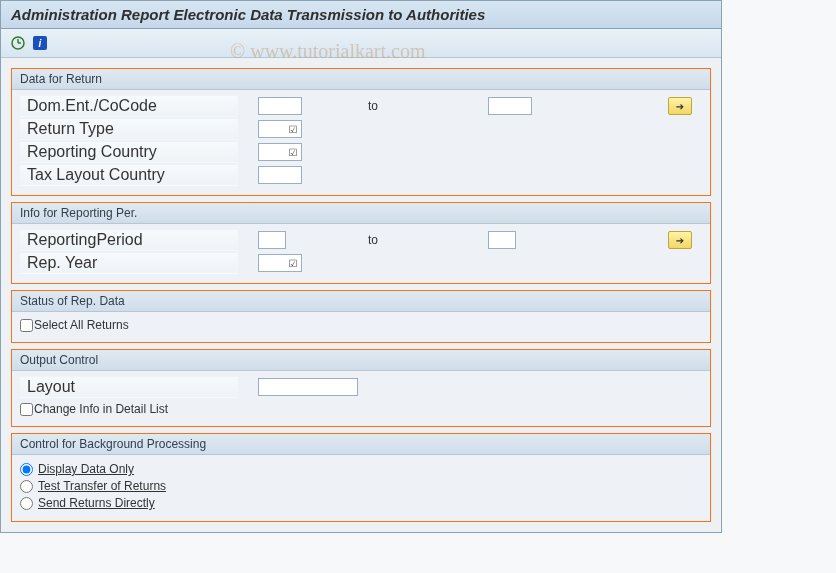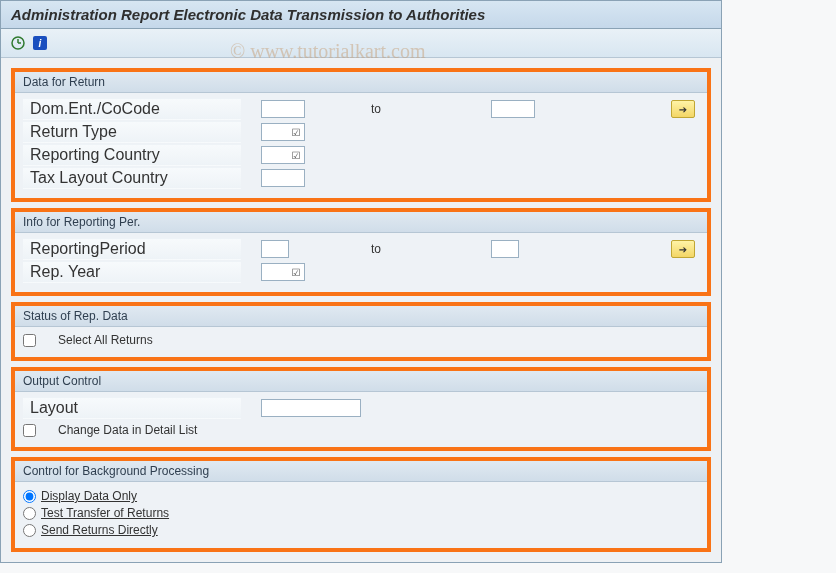--- a/index.html
+++ b/index.html
@@ -65,21 +65,21 @@
     font-size: 20px;
     color: rgba(200,160,120,0.5);
     pointer-events: none;
     font-family: Georgia, serif;
   }
   .content {
     padding: 10px 10px 4px 10px;
     background: #eef1f4;
   }
   .group {
-    border: 4px solid #f97316;
+    border: 1px solid #f97316;
     margin-bottom: 6px;
     background: #eef2f6;
   }
   .group-title {
     background: linear-gradient(#e0e9f1, #d0dde9);
     border-bottom: 1px solid #b6c6d4;
     padding: 3px 8px;
     font-size: 12px;
     color: #2f3f50;
   }
@@ -142,21 +142,21 @@
     display: flex;
     align-items: center;
     justify-content: center;
     font-size: 10px;
     color: #555;
     pointer-events: none;
   }
   .chk {
     display:flex;
     align-items:center;
-    gap:22px;
+    gap:1px;
     margin: 2px 0;
   }
   .chk input[type="checkbox"], .rad input[type="radio"] {
     margin: 0;
   }
   .rad {
     display:flex;
     align-items:center;
     gap:5px;
     margin: 3px 0;
@@ -266,21 +266,21 @@
     <div class="group">
       <div class="group-title">Output Control</div>
       <div class="group-body">
         <div class="row">
           <div class="lbl">Layout</div>
           <div class="spacer-col"></div>
           <input class="sap-input w80" value="" style="">
         </div>
         <label class="chk" style="margin-top:4px">
           <input type="checkbox" style="">
-          <span>Change Data in Detail List</span>
+          <span>Change Info in Detail List</span>
         </label>
       </div>
     </div>
 
     <div class="group">
       <div class="group-title">Control for Background Processing</div>
       <div class="group-body">
         <label class="rad">
           <input type="radio" name="bg" checked="" style="">
           <span>Display Data Only</span>

